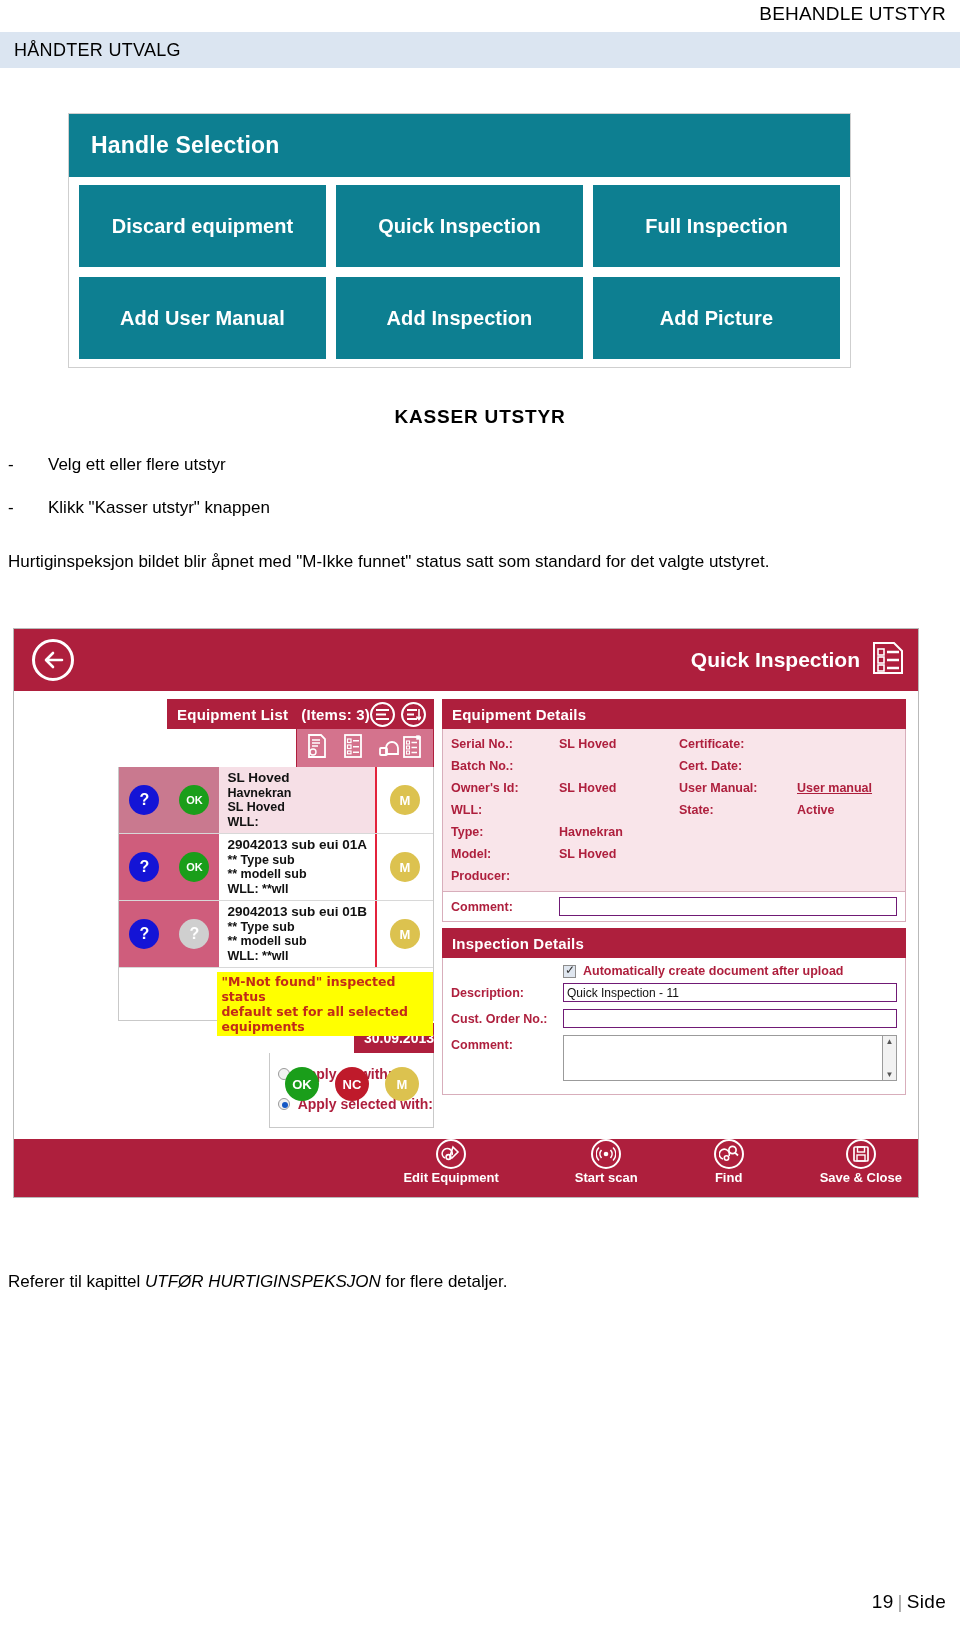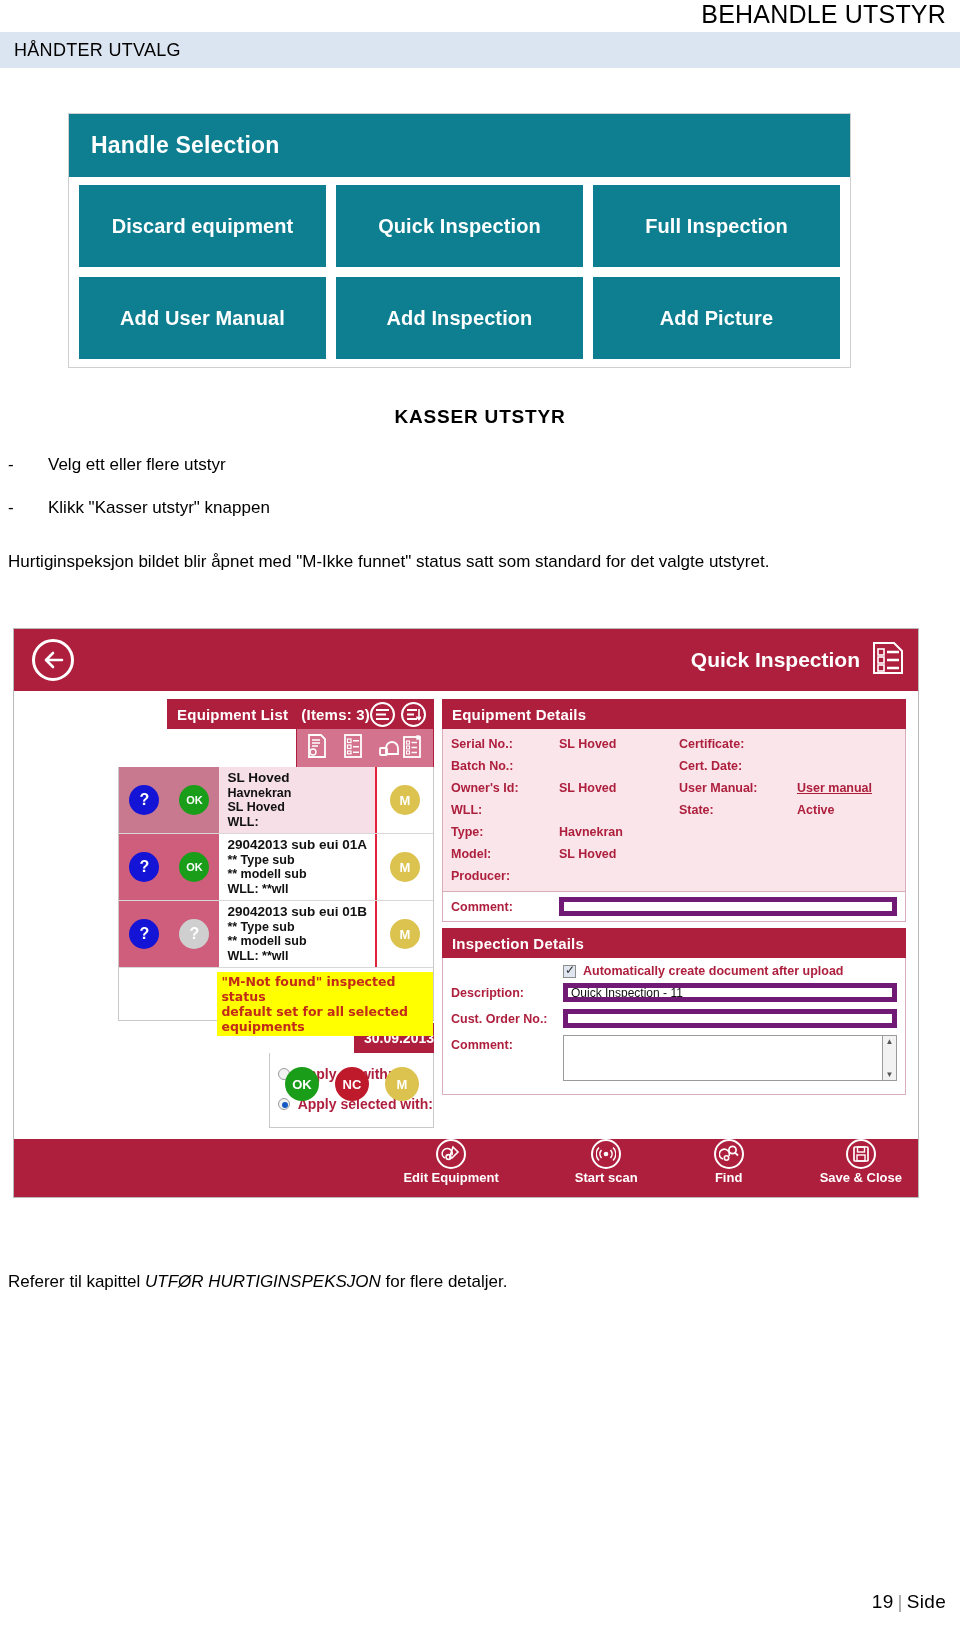--- a/index.html
+++ b/index.html
@@ -12,21 +12,21 @@
     overflow: hidden;
   }
   .page { position: relative; width: 960px; height: 1629px; }
 
   
   .doc-header {
     position: absolute; top: 0; left: 0; right: 0; height: 28px;
     text-align: right; padding-right: 14px;
   }
   .doc-header-title {
-    font-size: 25px; letter-spacing: .2px; line-height: 28px;
+    font-size: 19px; letter-spacing: .2px; line-height: 28px;
     font-family: "Liberation Sans Narrow", "Liberation Sans", sans-serif;
   }
   .banner {
     position: absolute; top: 32px; left: 0; width: 960px; height: 36px;
     background: #dbe5f1;
   }
   .banner-title {
     font-size: 18px; line-height: 36px; padding-left: 14px; letter-spacing: .3px;
   }
 
@@ -185,21 +185,21 @@
   .det-lbl { color: #ae1f3d; font-size: 12.5px; font-weight: bold; line-height: 21px; }
   .det-val { color: #ae1f3d; font-size: 12.5px; font-weight: bold; line-height: 21px; }
   .det-val.link { text-decoration: underline; }
   .cmt-row {
     display: flex; align-items: center; gap: 8px;
     border: 1px solid #d8aebb; border-top: none; background: #fff;
     padding: 5px 8px;
   }
   .cmt-lbl { color: #ae1f3d; font-size: 12.5px; font-weight: bold; width: 100px; flex: 0 0 100px; }
   .inp {
-    flex: 1; height: 19px; border: 5px solid #701a75; background: #fff;
+    flex: 1; height: 19px; border: 1px solid #701a75; background: #fff;
     font-size: 12px; font-family: "Liberation Sans", sans-serif; padding: 0 3px;
     color: #111;
   }
   .insp-body { border: 1px solid #d8aebb; border-top: none; background: #fff; padding: 6px 8px 8px 8px; }
   .chk-row { display: flex; align-items: center; padding-left: 112px; margin-bottom: 5px; }
   .chkbox {
     width: 13px; height: 13px; border: 1px solid #8d8d8d; background: #dfe6ef;
     margin-right: 7px; position: relative; flex: 0 0 13px;
   }
   .chkbox.on::after {

